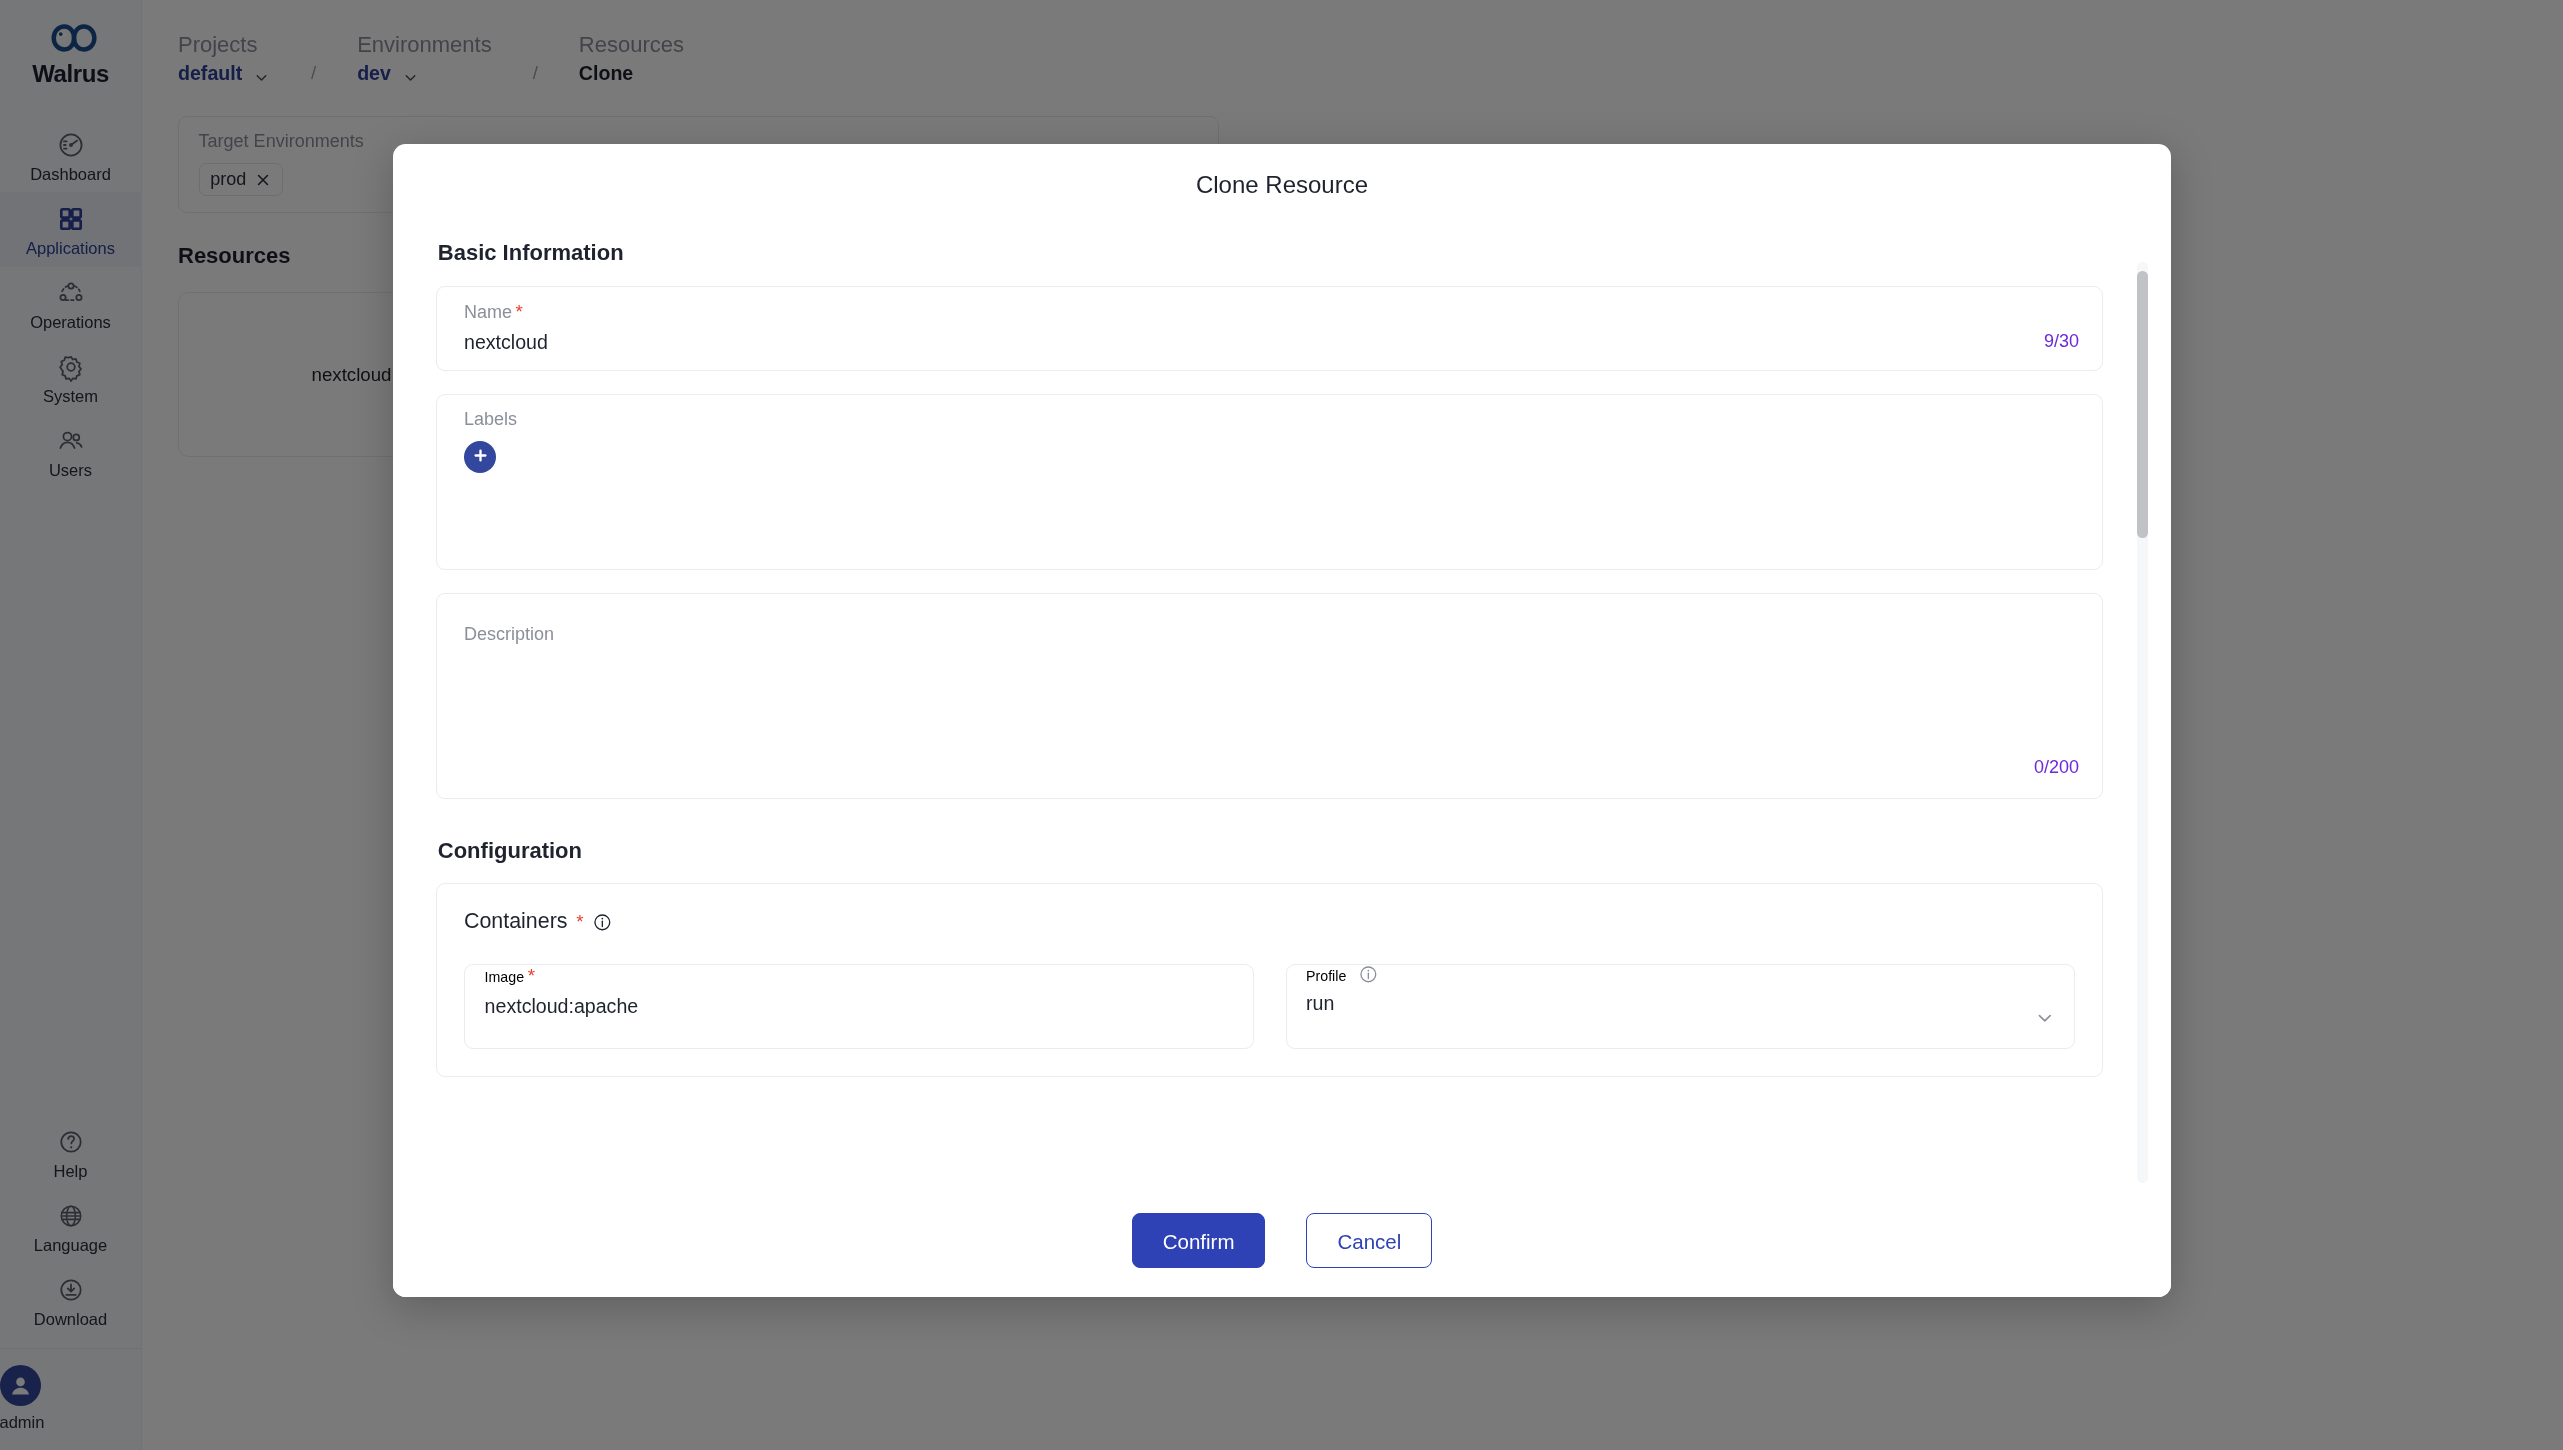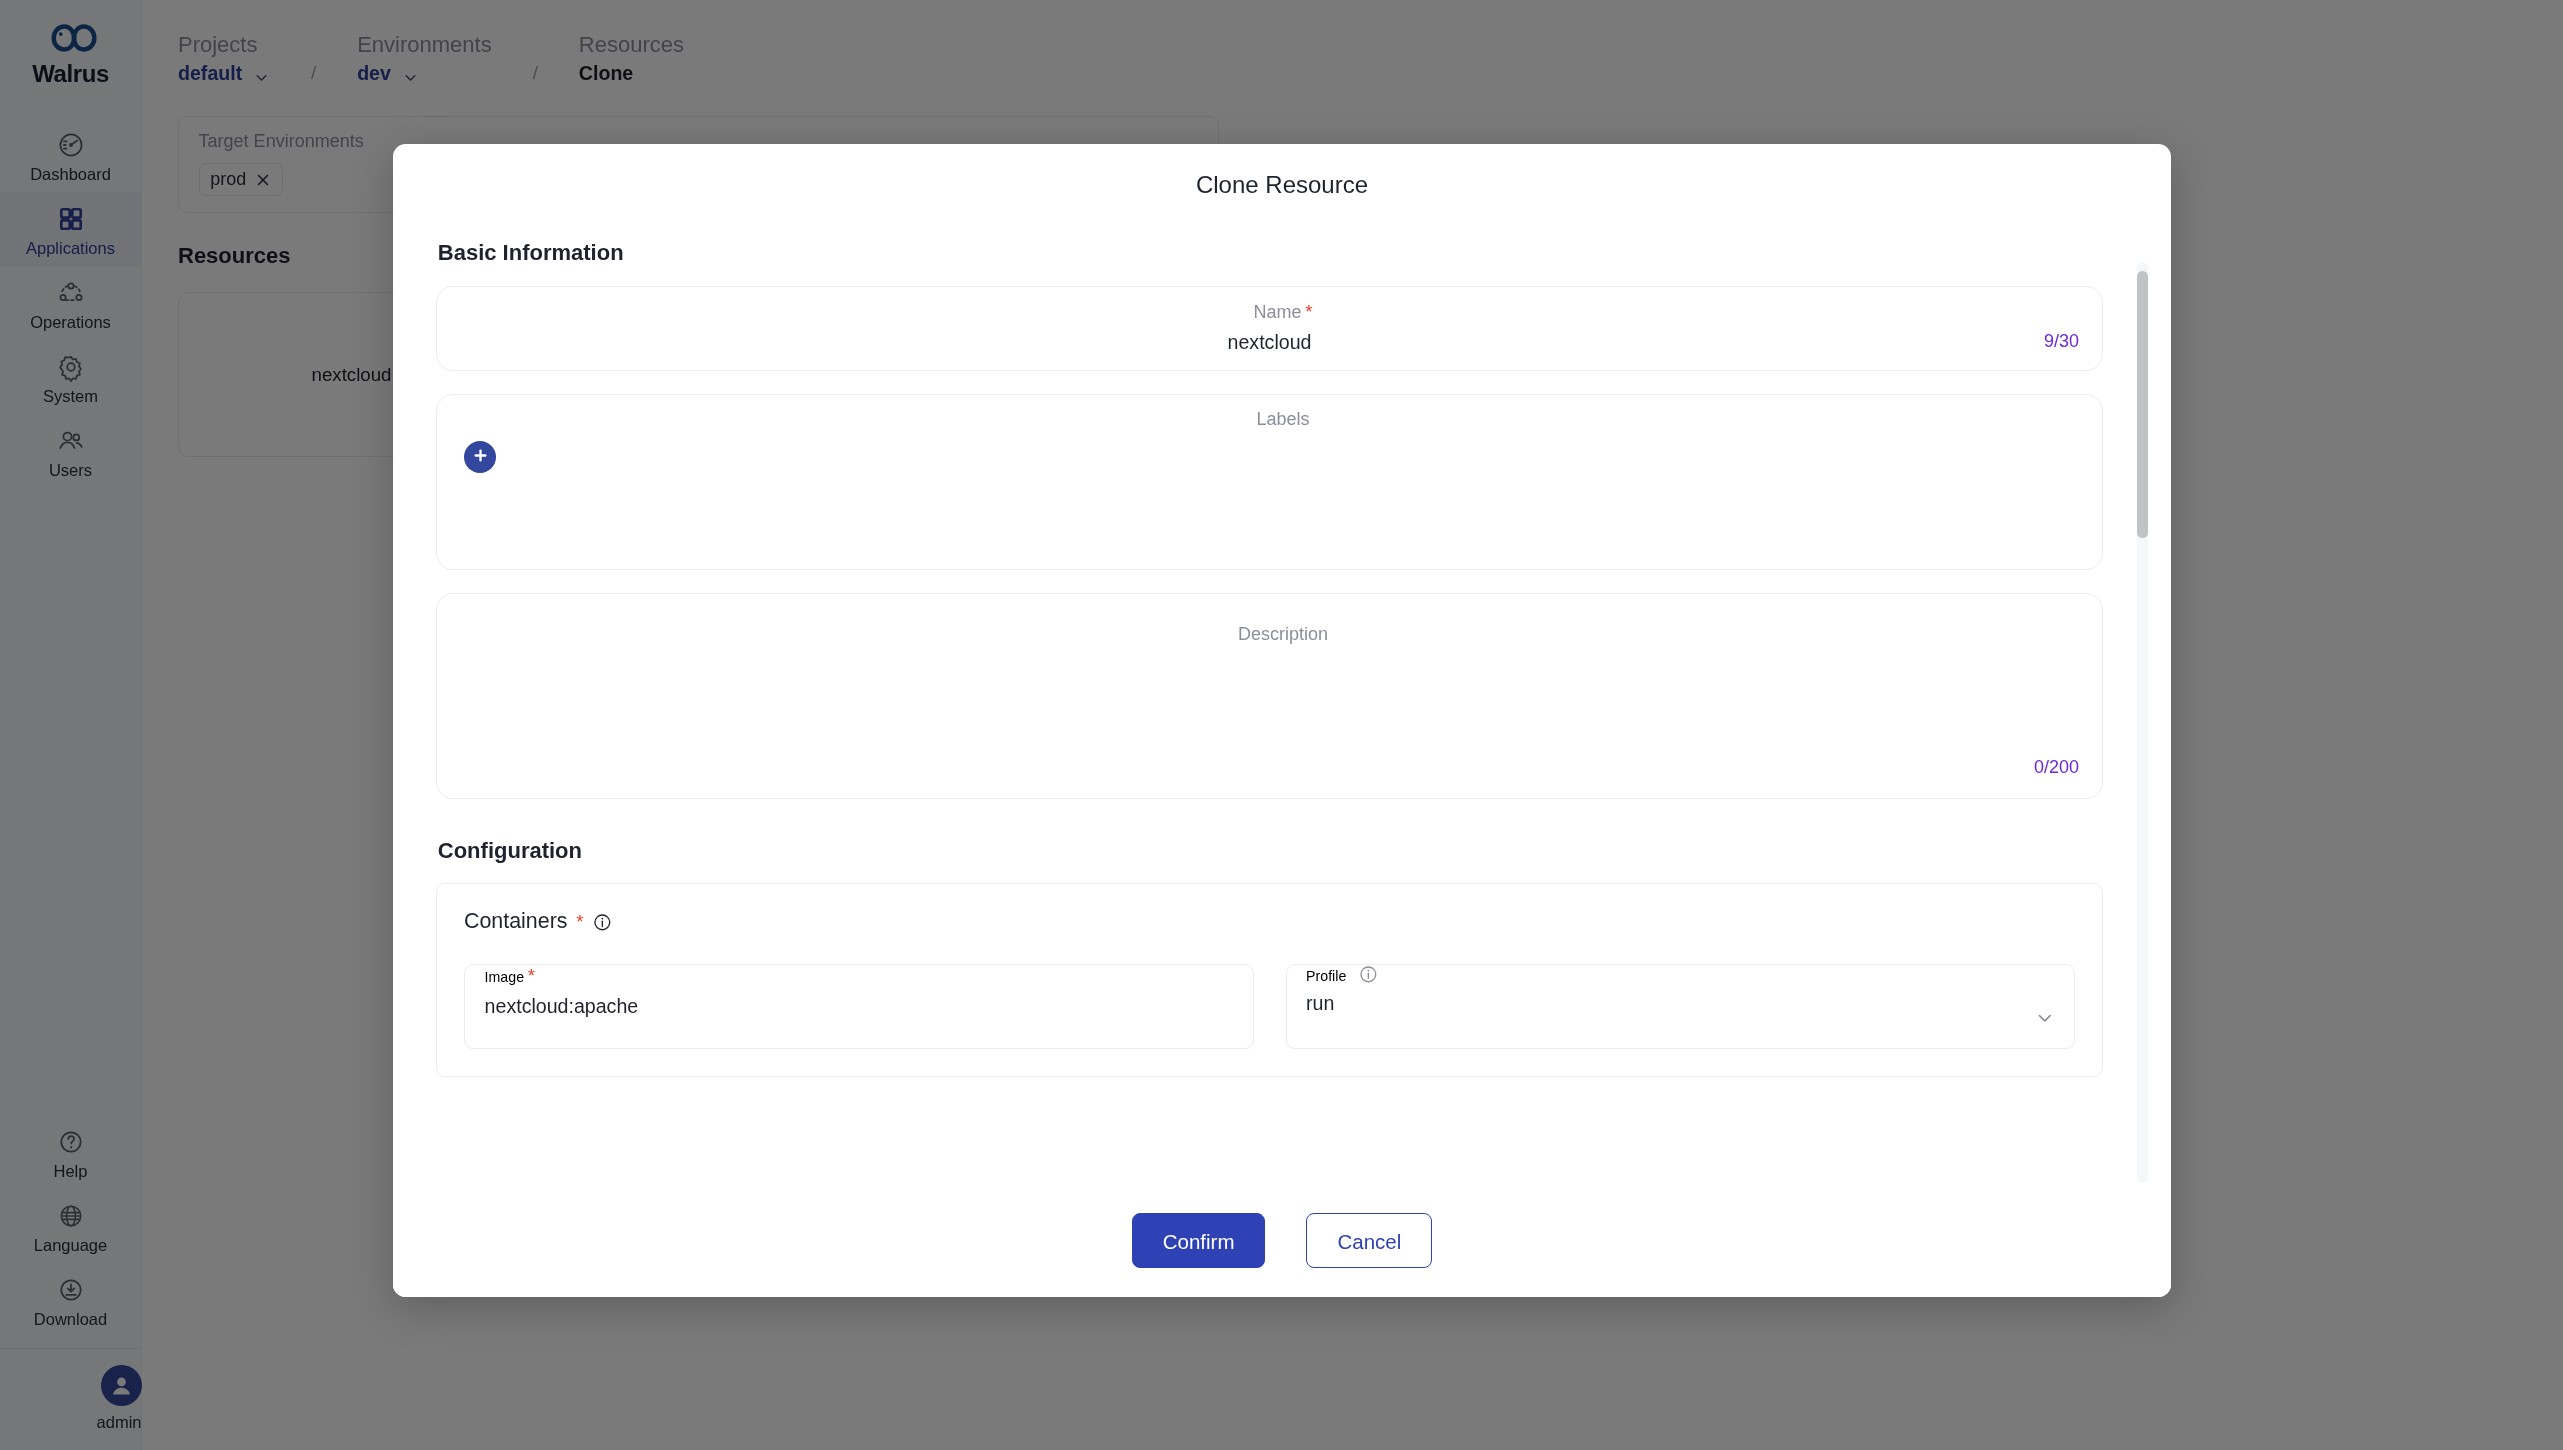--- a/index.html
+++ b/index.html
@@ -43,21 +43,21 @@
   }
   .nav-item .nav-ico { width: 30px; height: 30px; display:block; }
   .nav-item .nav-lbl { font-size: 16.5px; color: #2b2f3a; line-height: 1; }
   .nav-item.active { background: #eef0f6; }
   .nav-item.active .nav-lbl { color: #2f4199; }
   .nav-spacer { flex: 1 1 auto; }
   .nav-bottom { width: 142px; display:flex; flex-direction:column; align-items:center; }
   .nav-divider { width: 142px; height: 0.9px; background: #e7e9ee; margin: 10.7px 0 3.6px; }
   .user-block {
     width: 142px; padding: 12.5px 0 18px;
-    display:flex; flex-direction:column; align-items:flex-end; gap: 7.1px; cursor:pointer;
+    display:flex; flex-direction:column; align-items:flex-start; gap: 7.1px; cursor:pointer;
   }
   .avatar-circle {
     width: 41px; height: 41px; border-radius: 50%;
     background: #33479e; display:flex; align-items:center; justify-content:center;
   }
   .user-name { font-size: 16.5px; color: #2b2f3a; }
 
   
   #main {
     flex: 1 1 auto; min-width: 0; height: 100%;
@@ -128,25 +128,24 @@
     padding: 0 68px 0 43px;
   }
   #modal-scroll {
     position: absolute; inset: 0;
     padding: 0 68px 0 43px;
     overflow: hidden;
   }
   .form-h3 { font-size: 22px; color: #1f232e; margin: 14.2px 0 19.6px 1.8px; }
 
   .field-box {
-    border: 0.9px solid #eaecf0; border-radius: 17px;
+    border: 0.9px solid #eaecf0; border-radius: 9px;
     background: #fff;
     position: relative;
     margin-bottom: 23px;
-    text-align: center;
   }
   .field-box .f-label {
     font-size: 18px; color: #8b8f9a;
     padding: 14.2px 0 0 27px; display: inline-block;
   }
   .req-star { color: #e8402a; font-size: 18.7px; margin-left: 3.6px; }
   .f-value {
     font-size: 19.6px; color: #1f232e;
     padding: 8px 27px 16px 27px;
   }

